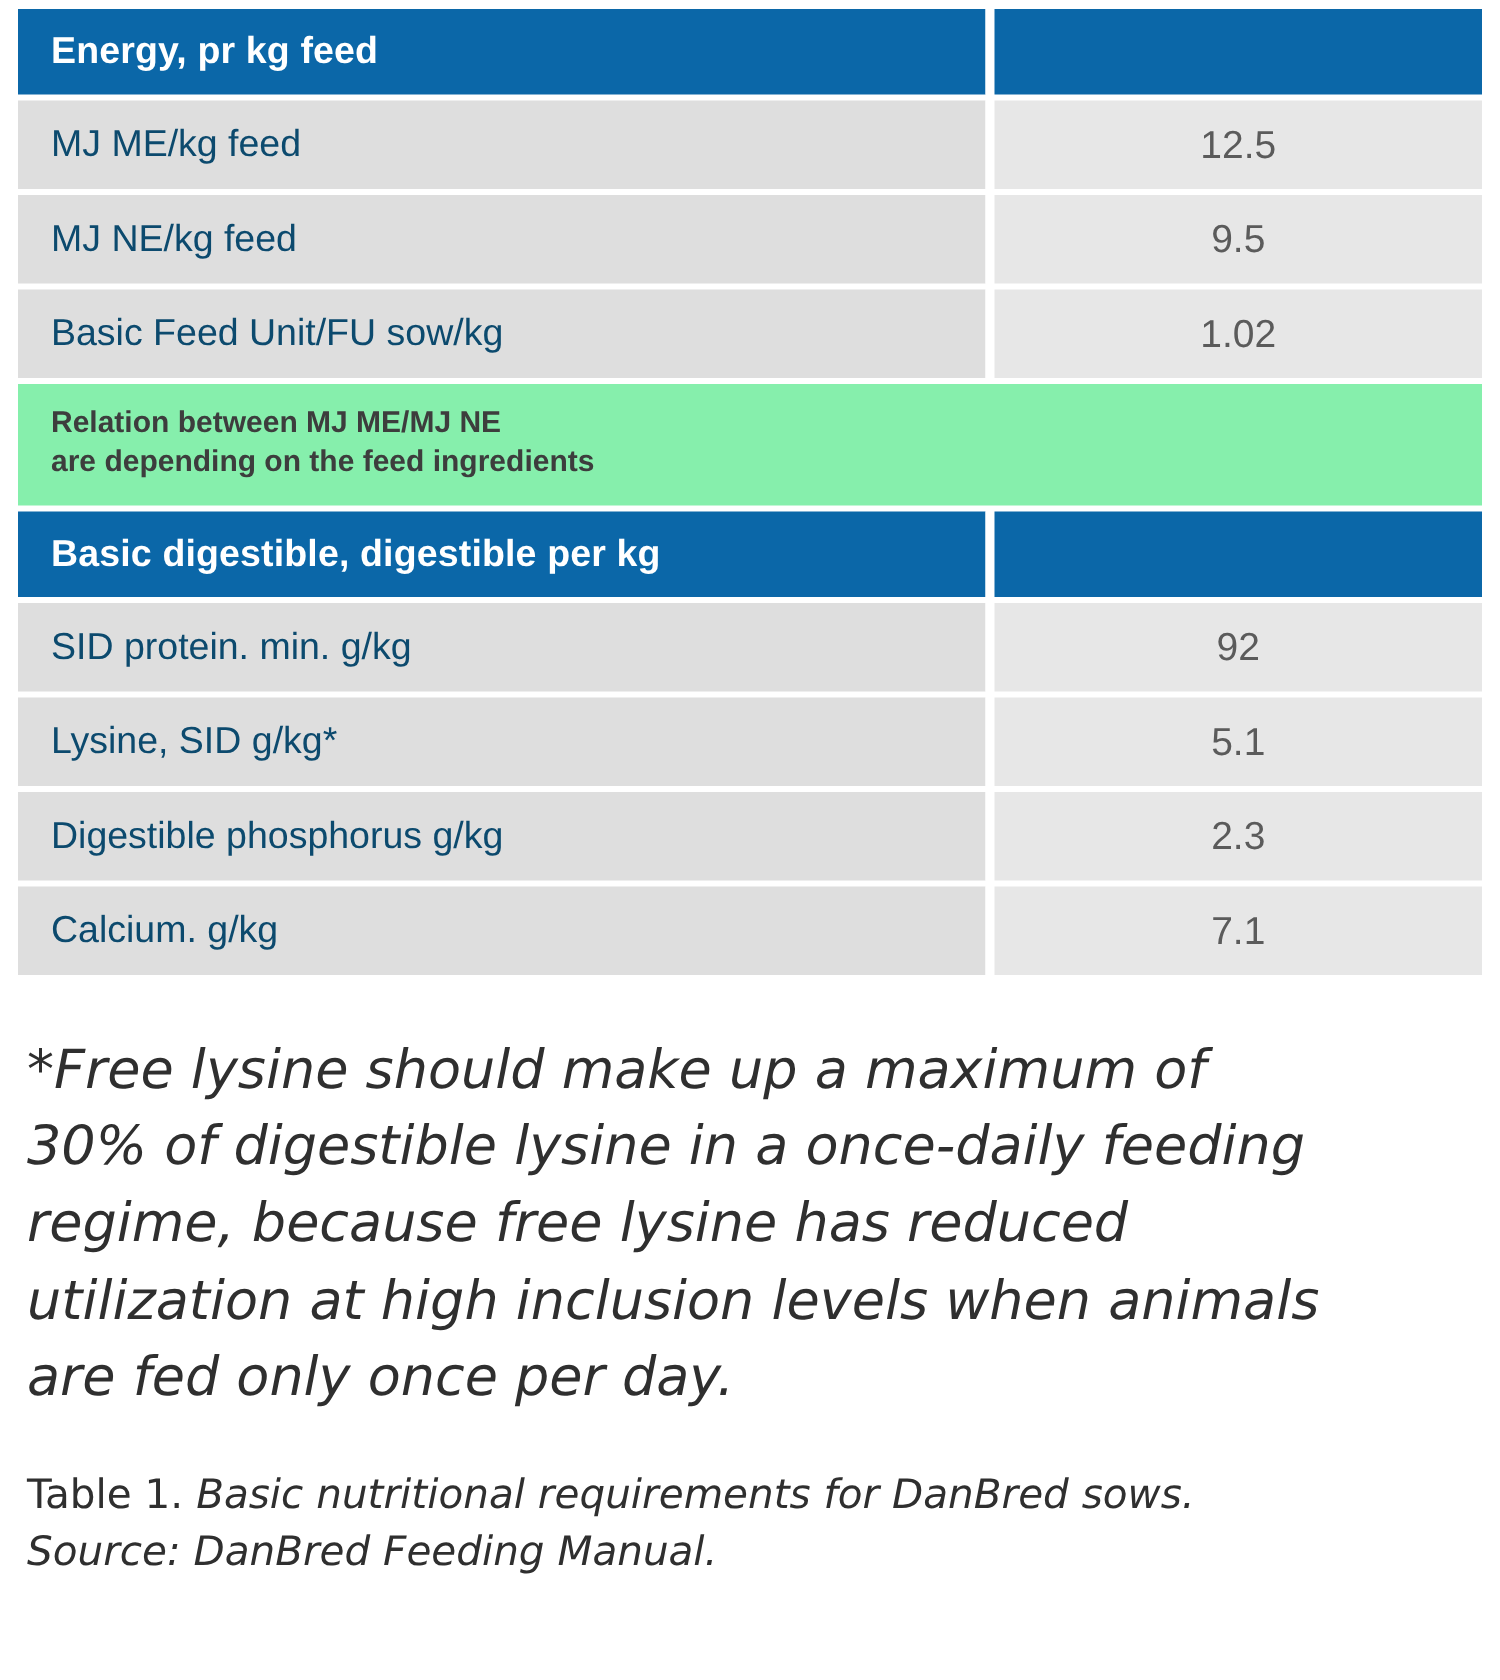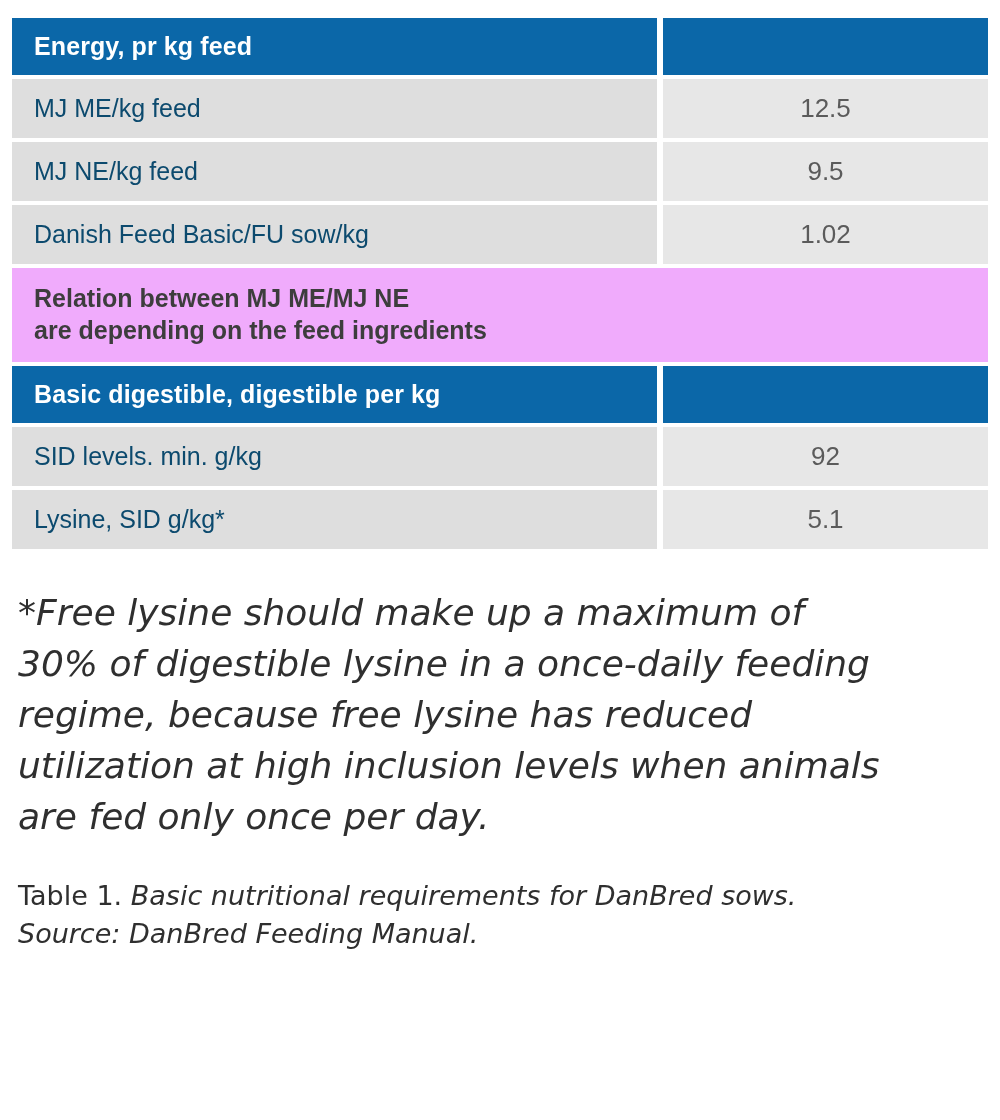--- a/index.html
+++ b/index.html
@@ -11,21 +11,21 @@
     height: 1120px;
     background: #ffffff;
     font-family: "Liberation Sans", sans-serif;
     color: #3b3b3b;
     overflow: hidden;
   }
   .page {
     box-sizing: border-box;
     width: 904px;
     height: 1120px;
-    padding: 14px 12px 0 12px;
+    padding: 2px 12px 0 12px;
   }
   table.nutrition {
     width: 976px;
     border-collapse: separate;
     border-spacing: 0 4px;
     table-layout: fixed;
   }
   table.nutrition col.label-col { width: 645px; }
   table.nutrition col.gap-col { width: 6px; }
   table.nutrition col.value-col { width: 325px; }
@@ -58,23 +58,23 @@
     font-size: 26px;
     font-weight: normal;
     text-align: center;
     padding: 14px 10px;
   }
   tr.data-row td.gap-cell {
     background: #ffffff;
   }
 
   tr.note-row td.note-cell {
-    background: #f0abfc;
+    background: #86efac;
     color: #3d3d3d;
-    font-size: 25px;
+    font-size: 20px;
     font-weight: bold;
     line-height: 1.28;
     padding: 14px 20px 16px 22px;
   }
 
   .footnote {
     margin: 34px 4px 0 6px;
     font-family: "DejaVu Sans", sans-serif;
     font-style: italic;
     font-size: 36px;
@@ -120,49 +120,59 @@
         <td class="data-value">12.5</td>
       </tr>
 
       <tr class="data-row">
         <td class="data-label">MJ NE/kg feed</td>
         <td class="gap-cell"></td>
         <td class="data-value">9.5</td>
       </tr>
 
       <tr class="data-row">
-        <td class="data-label">Danish Feed Basic/FU sow/kg</td>
+        <td class="data-label">Basic Feed Unit/FU sow/kg</td>
         <td class="gap-cell"></td>
         <td class="data-value">1.02</td>
       </tr>
 
       <tr class="note-row">
         <td class="note-cell" colspan="3" style="white-space: pre-line;">Relation between MJ ME/MJ NE
 are depending on the feed ingredients</td>
       </tr>
 
       <tr class="section-row">
         <td class="section-label">Basic digestible, digestible per kg</td>
         <td class="gap-cell"></td>
         <td class="section-value"></td>
       </tr>
 
       <tr class="data-row">
-        <td class="data-label">SID levels. min. g/kg</td>
+        <td class="data-label">SID protein. min. g/kg</td>
         <td class="gap-cell"></td>
         <td class="data-value">92</td>
       </tr>
 
       <tr class="data-row">
         <td class="data-label">Lysine, SID g/kg*</td>
         <td class="gap-cell"></td>
         <td class="data-value">5.1</td>
       </tr>
 
+      <tr class="data-row">
+        <td class="data-label">Digestible phosphorus g/kg</td>
+        <td class="gap-cell"></td>
+        <td class="data-value">2.3</td>
+      </tr>
 
+      <tr class="data-row">
+        <td class="data-label">Calcium. g/kg</td>
+        <td class="gap-cell"></td>
+        <td class="data-value">7.1</td>
+      </tr>
 
     </tbody>
   </table>
 
   <p class="footnote">*Free lysine should make up a maximum of 30% of digestible lysine in a once-daily feeding regime, because free lysine has reduced utilization at high inclusion levels when animals are fed only once per day.</p>
 
   <p class="caption">
     <span class="cap-label">Table 1.</span><span class="cap-text"> Basic nutritional requirements for DanBred sows. Source: DanBred Feeding Manual.</span>
   </p>
 

